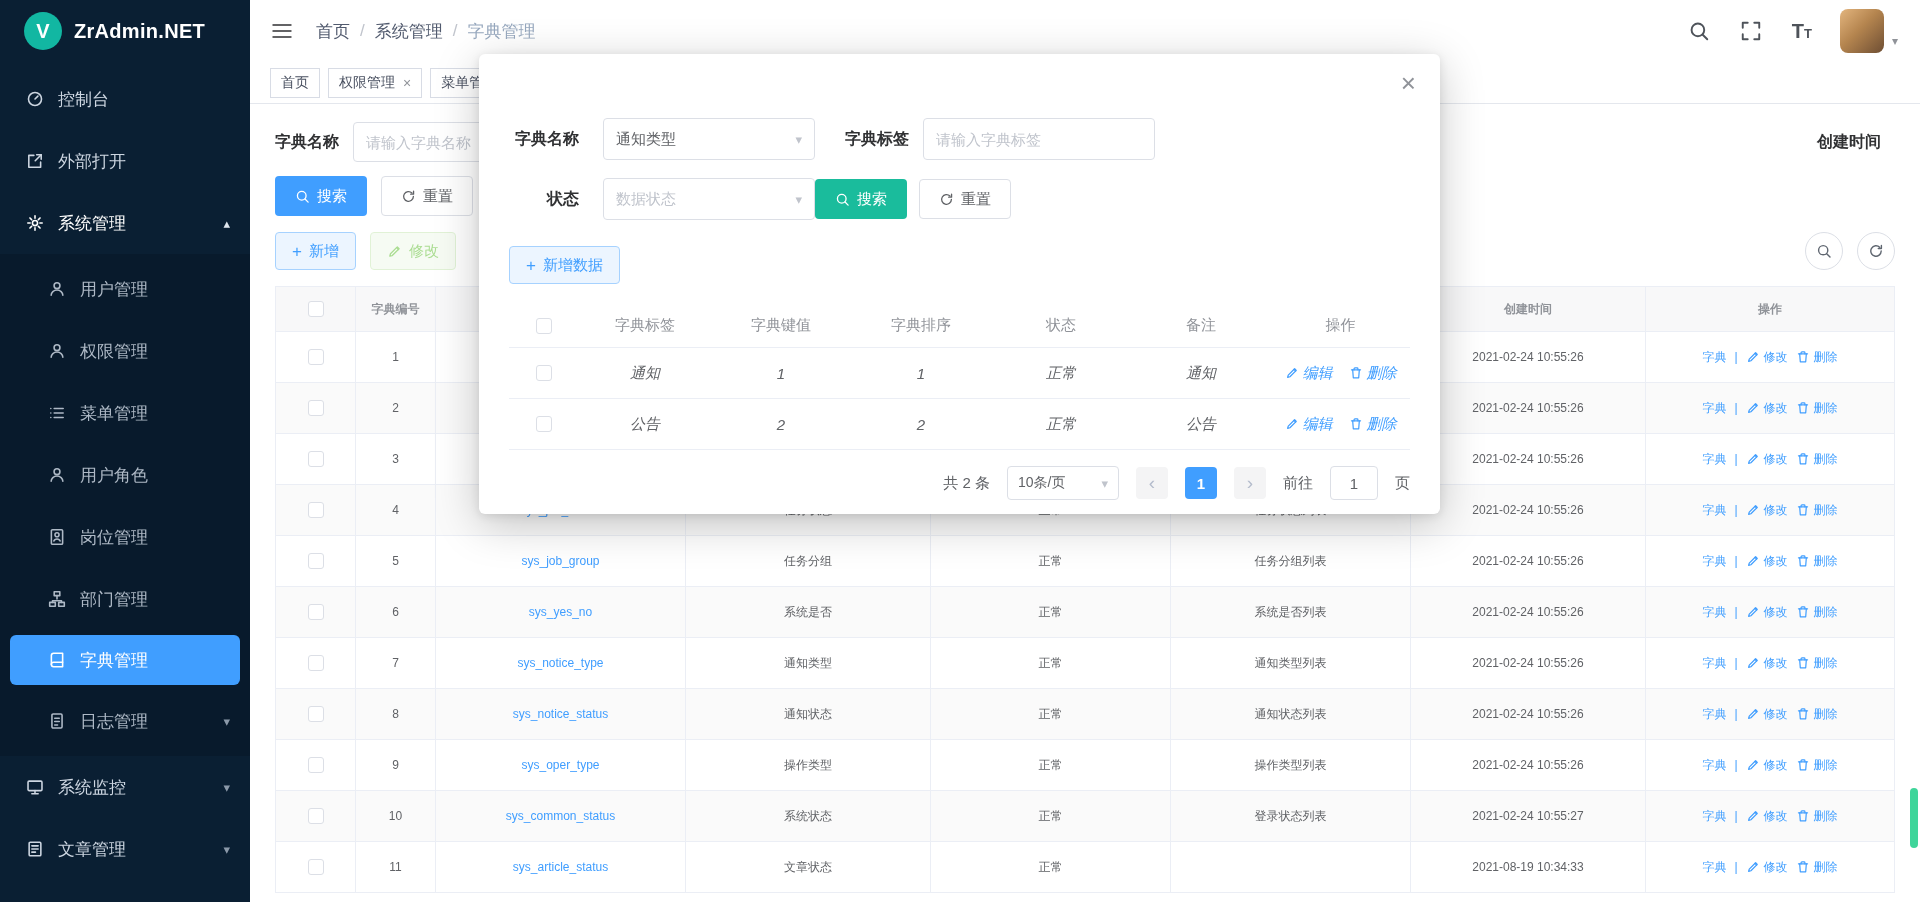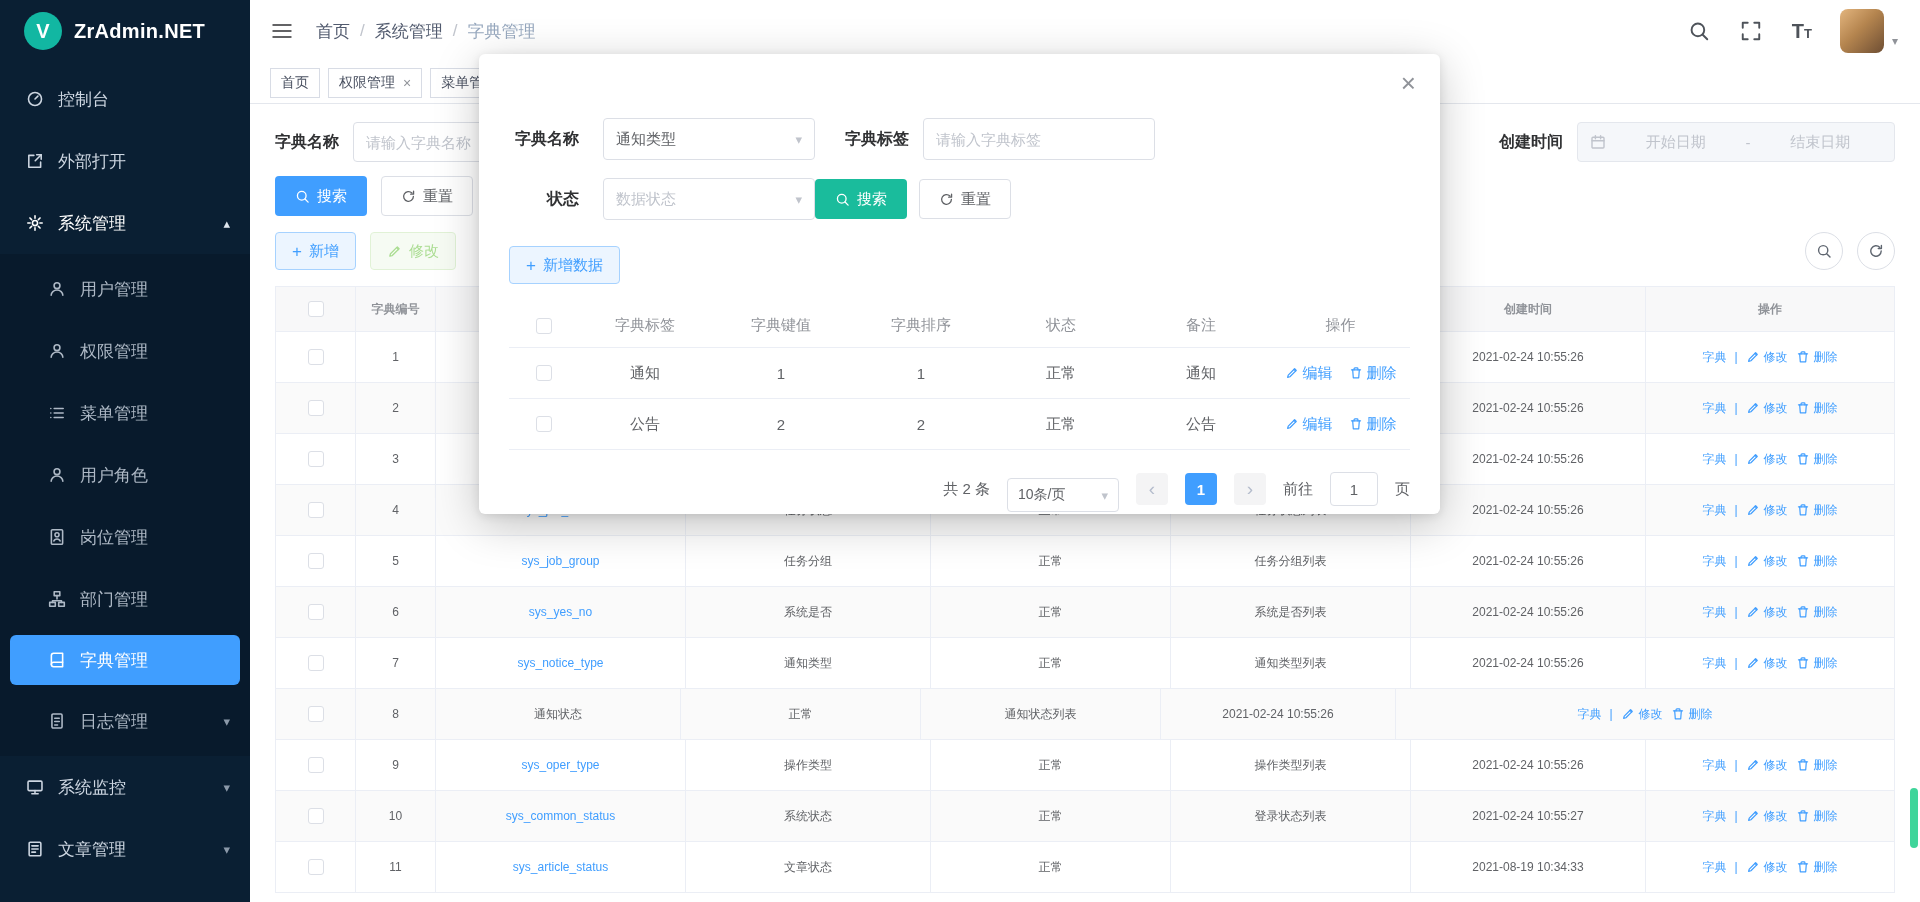--- a/index.html
+++ b/index.html
@@ -99,26 +99,26 @@
   .m-label { width: 70px; text-align: right; font-size: 16px; font-weight: 700; color: #303133; margin-right: 24px; flex-shrink: 0; white-space: nowrap; }
   .m-label2 { font-size: 16px; font-weight: 700; color: #303133; margin: 0 14px 0 30px; white-space: nowrap; }
   .select { width: 212px; height: 42px; border: 1px solid #dcdfe6; border-radius: 4px; display: flex; align-items: center; padding: 0 12px; font-size: 15px; color: #606266; background: #fff; cursor: pointer; }
   .select .val { flex: 1; }
   .select .ph-val { flex: 1; color: #c0c4cc; }
   .sel-arrow { color: #c0c4cc; font-size: 13px; }
   .m-input { width: 232px; height: 42px; }
   .d-add { margin-top: 26px; }
   .d-table { margin-top: 20px; font-size: 15px; }
   .d-head { display: flex; height: 44px; align-items: center; color: #909399; border-bottom: 1px solid #ebeef5; }
-  .d-trow { display: flex; height: 51px; align-items: center; border-bottom: 1px solid #ebeef5; color: #606266; }
+  .d-trow { display: flex; height: 51px; align-items: center; border-bottom: 1px solid #ebeef5; color: #606266; font-style: italic; }
   .dc { display: flex; align-items: center; justify-content: center; white-space: nowrap; }
   .dc-check { width: 70px; } .dc-label { width: 132px; } .dc-value { width: 140px; } .dc-sort { width: 140px; text-align: center; }
   .dc-status { width: 140px; } .dc-remark { width: 140px; } .dc-op { flex: 1; gap: 16px; }
   .d-pagination { margin-top: 16px; display: flex; align-items: center; justify-content: flex-end; gap: 17px; font-size: 15px; color: #606266; }
-  .pg-select { width: 112px; height: 34px; border: 1px solid #dcdfe6; border-radius: 4px; display: flex; align-items: center; padding: 0 10px; color: #606266; background: #fff; cursor: pointer; margin-top: 12px; }
+  .pg-select { width: 112px; height: 34px; border: 1px solid #dcdfe6; border-radius: 4px; display: flex; align-items: center; padding: 0 10px; color: #606266; background: #fff; cursor: pointer; }
   .pg-select .val { flex: 1; font-size: 14px; }
   .pg-btn { width: 32px; height: 32px; border-radius: 4px; background: #f4f4f5; color: #b4bccc; display: flex; align-items: center; justify-content: center; font-size: 19px; cursor: pointer; }
   .pg-cur { width: 32px; height: 32px; border-radius: 4px; background: #409eff; color: #fff; display: flex; align-items: center; justify-content: center; font-size: 15px; font-weight: 700; cursor: pointer; }
   .pg-goto-input { width: 48px; height: 34px; border: 1px solid #dcdfe6; border-radius: 4px; text-align: center; font-size: 15px; color: #606266; outline: none; font-family: inherit; }
 
   
   .scrollbar-track { position: absolute; right: 2px; top: 0; width: 8px; height: 100%; z-index: 80; }
   .scrollbar-thumb { position: absolute; top: 788px; right: 0; width: 8px; height: 60px; border-radius: 4px; background: #3fd59a; cursor: pointer; }
 </style>
 </head>
@@ -339,28 +339,20 @@
       </div>
     </div>
 
     <div class="content">
 
       <div class="filter-row">
         <span class="flabel">字典名称</span>
         <input class="text-input" placeholder="请输入字典名称" style="">
         <div class="fspacer"></div>
         <span class="flabel">创建时间</span>
-        <div class="range-picker">
-          <svg class="cal">
-              <use href="#sym-calendar"></use>
-            </svg>
-          <span class="ph">开始日期</span>
-          <span>-</span>
-          <span class="ph">结束日期</span>
-        </div>
       </div>
 
       <div class="btn-row">
         <button class="btn btn-primary">
           <svg class="bic">
               <use href="#sym-search"></use>
             </svg>
           <span>搜索</span>
         </button>
         <button class="btn btn-default">
@@ -618,20 +610,23 @@
                   <span>删除</span>
                 </a>
               </div>
             </div>
 
             <div class="g-row">
               <div class="gc c-check">
                 <div class="checkbox"></div>
               </div>
               <div class="gc c-id">8</div>
+              <div class="gc c-name">
+                <a class="link">sys_notice_status</a>
+              </div>
               <div class="gc c-type">通知状态</div>
               <div class="gc c-status">正常</div>
               <div class="gc c-remark">通知状态列表</div>
               <div class="gc c-time">2021-02-24 10:55:26</div>
               <div class="gc c-op last">
                 <a class="link">字典</a>
                 <span class="opdiv">|</span>
                 <a class="link">
                   <svg class="ics">
                     <use href="#sym-pencil"></use>

